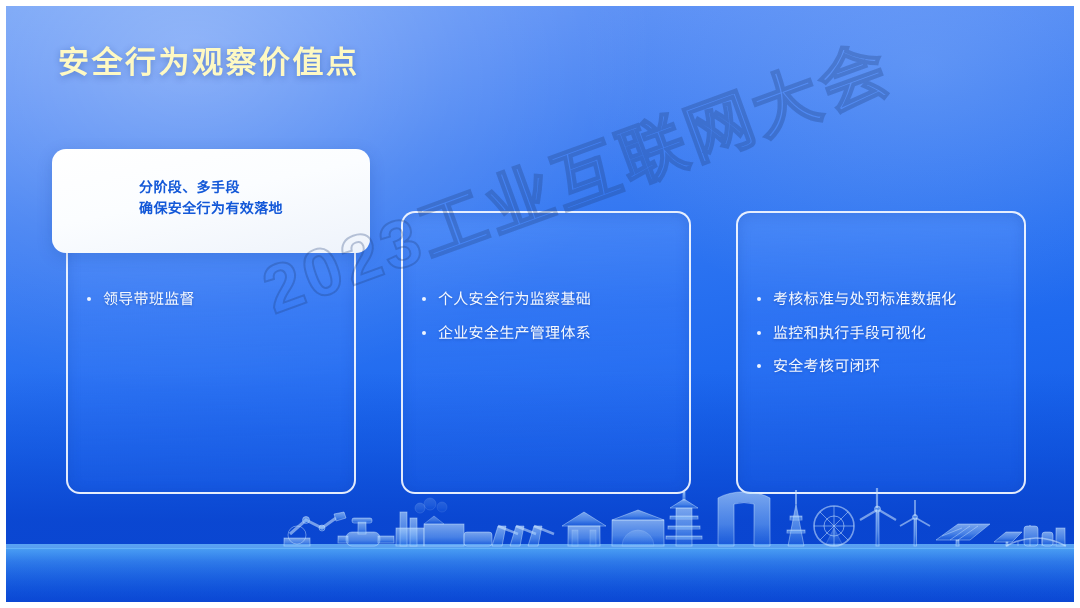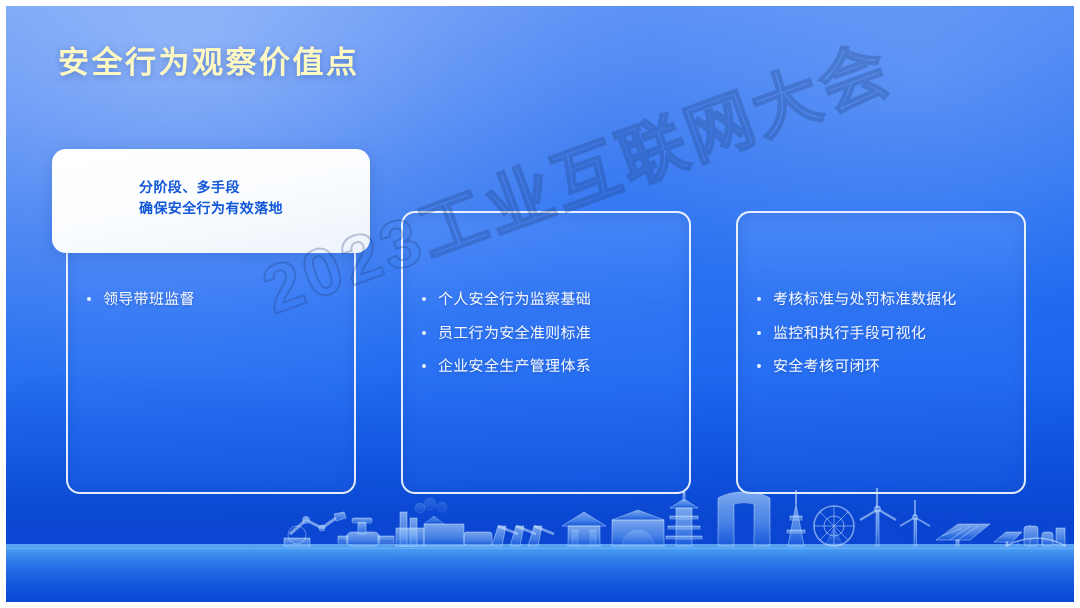--- a/index.html
+++ b/index.html
@@ -236,21 +236,20 @@
       <div class="card-head">
         <div class="card-head-text">分阶段、多手段
 确保安全行为有效落地</div>
       </div>
     </div>
 
     <div class="card">
       <div class="card-body"></div>
       <ul class="card-list">
         <li>个人安全行为监察基础</li>
-        <li>员工行为安全准则标准</li>
         <li>企业安全生产管理体系</li>
       </ul>
     </div>
 
     <div class="card">
       <div class="card-body"></div>
       <ul class="card-list">
         <li>考核标准与处罚标准数据化</li>
         <li>监控和执行手段可视化</li>
         <li>安全考核可闭环</li>

